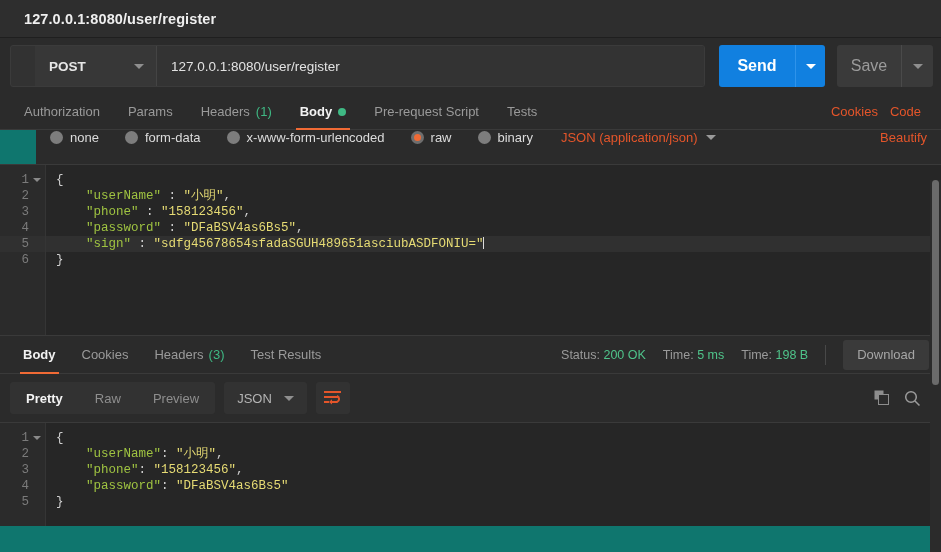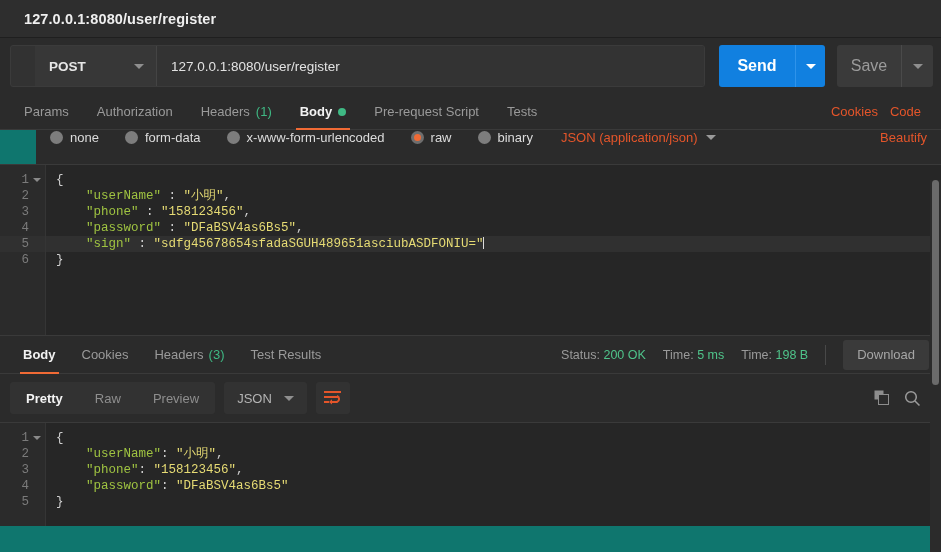--- a/index.html
+++ b/index.html
@@ -223,24 +223,24 @@
     <div class="savewrap">
       <button class="save-btn">Save</button>
       <div class="save-caret">
         <span class="caret"></span>
       </div>
     </div>
   </div>
 
   <div class="reqtabs">
     <div class="tab">
+      <span>Authorization</span>
+    </div>
+    <div class="tab">
       <span>Params</span>
-    </div>
-    <div class="tab">
-      <span>Authorization</span>
     </div>
     <div class="tab">
       <span>Headers</span>
       <span class="count">(1)</span>
     </div>
     <div class="tab active">
       <span>Body</span>
       <span class="greendot"></span>
     </div>
     <div class="tab">

